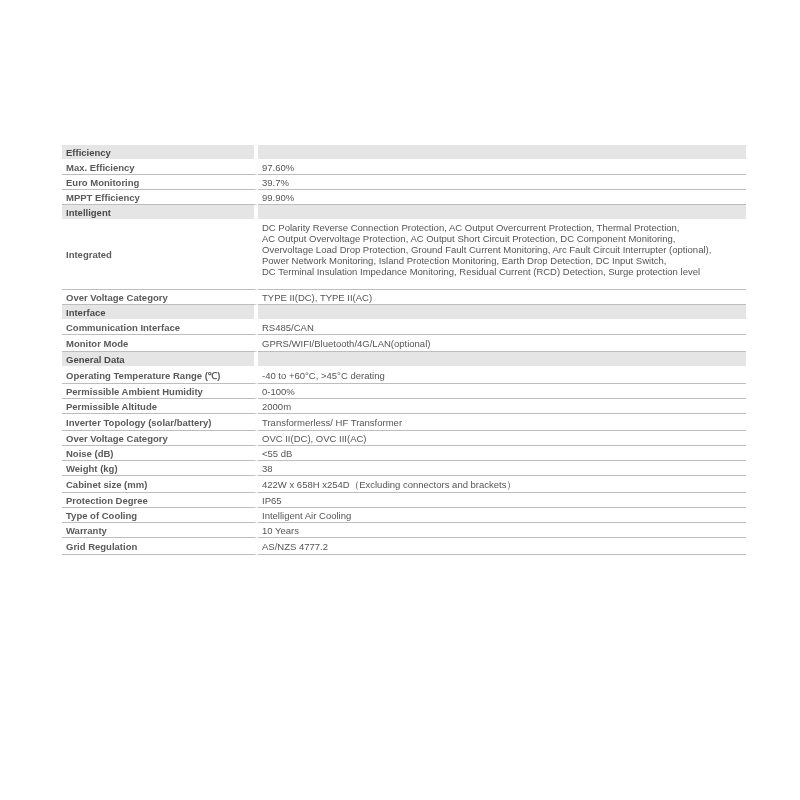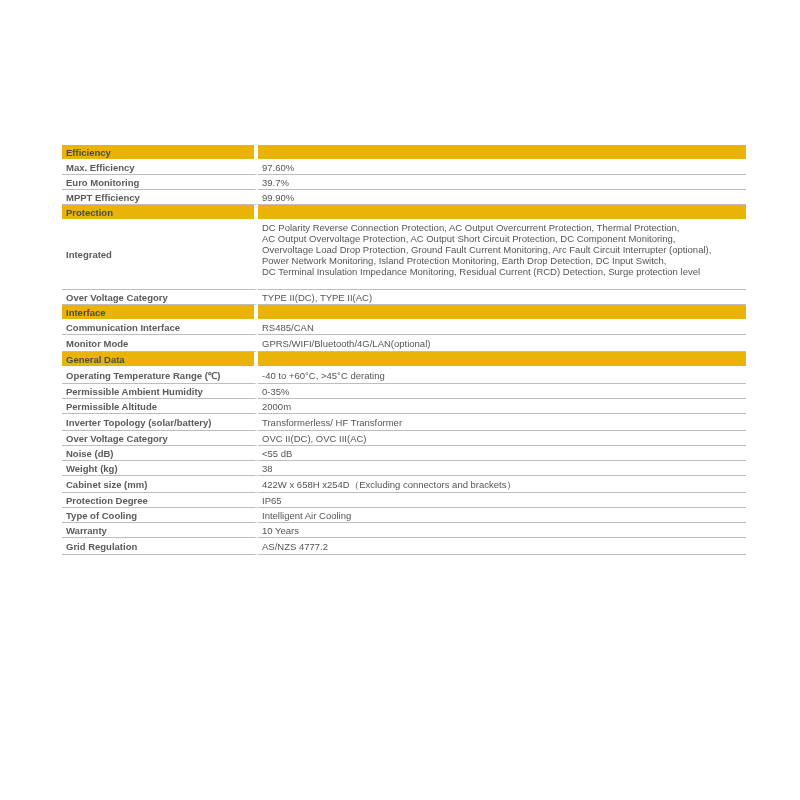--- a/index.html
+++ b/index.html
@@ -38,21 +38,21 @@
       text-align: left;
       border-right: 4px solid #ffffff;
       color: #5a5a5a;
       font-weight: bold;
     }
     .spec-table td.value {
       text-align: left;
       color: #555555;
     }
     .spec-table tr.section td {
-      background: #eab308;
+      background: #e5e5e5;
       font-weight: bold;
       color: #4a4a4a;
       border-bottom: 1.5px solid #ffffff;
       height: 14px;
     }
     .spec-table tr.multi td.value {
       line-height: 11px;
       padding-top: 2px;
       padding-bottom: 12px;
     }
@@ -82,21 +82,21 @@
     <tr>
       <td class="label">Euro Monitoring</td>
       <td class="value">39.7%</td>
     </tr>
     <tr>
       <td class="label">MPPT Efficiency</td>
       <td class="value">99.90%</td>
     </tr>
 
     <tr class="section">
-      <td class="label">Protection</td>
+      <td class="label">Intelligent</td>
       <td class="value"></td>
     </tr>
     <tr class="multi">
       <td class="label">Integrated</td>
       <td class="value">
         <span>DC Polarity Reverse Connection Protection, AC Output Overcurrent Protection, Thermal Protection,</span>
         <span>AC Output Overvoltage Protection, AC Output Short Circuit Protection, DC Component Monitoring,</span>
         <span>Overvoltage Load Drop Protection, Ground Fault Current Monitoring, Arc Fault Circuit Interrupter (optional),</span>
         <span>Power Network Monitoring, Island Protection Monitoring, Earth Drop Detection, DC Input Switch,</span>
         <span>DC Terminal Insulation Impedance Monitoring, Residual Current (RCD) Detection, Surge protection level</span>
@@ -123,21 +123,21 @@
     <tr class="section">
       <td class="label">General Data</td>
       <td class="value"></td>
     </tr>
     <tr class="tall">
       <td class="label">Operating Temperature Range (℃)</td>
       <td class="value">-40 to +60°C, &gt;45°C derating</td>
     </tr>
     <tr>
       <td class="label">Permissible Ambient Humidity</td>
-      <td class="value">0-35%</td>
+      <td class="value">0-100%</td>
     </tr>
     <tr>
       <td class="label">Permissible Altitude</td>
       <td class="value">2000m</td>
     </tr>
     <tr class="tall">
       <td class="label">Inverter Topology (solar/battery)</td>
       <td class="value">Transformerless/ HF Transformer</td>
     </tr>
     <tr>

